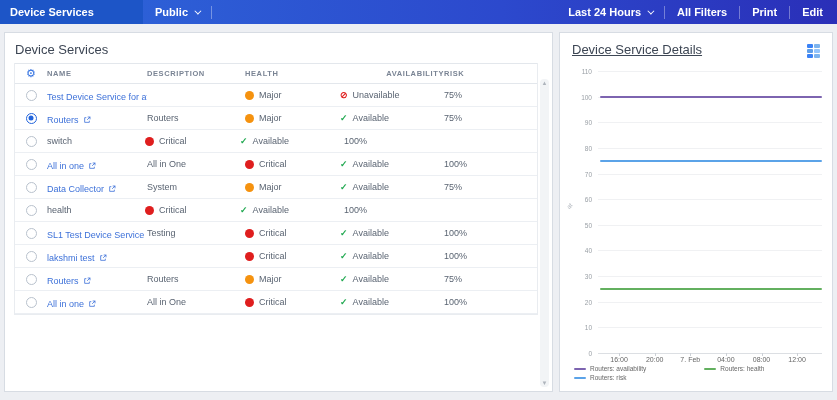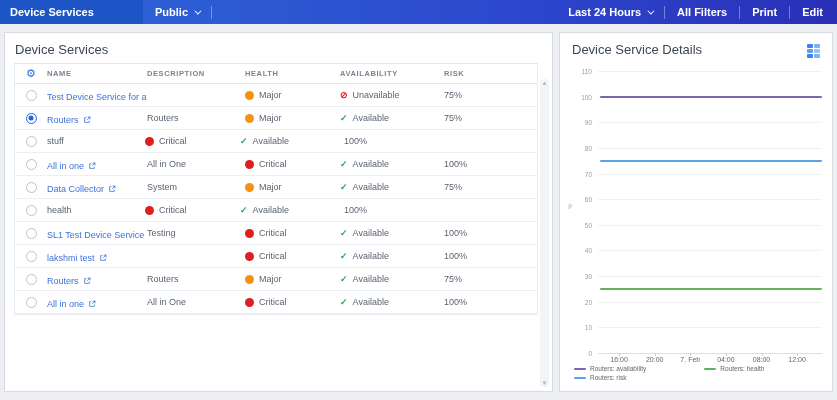--- a/index.html
+++ b/index.html
@@ -29,21 +29,21 @@
   .table-wrap { margin:0 14px 0 9px; border:1px solid #e9ecf0; border-top:none; }
   .t-header { display:flex; align-items:center; height:21px; border-top:1px solid #e3e7ec;
     border-bottom:1px solid #e3e7ec; background:#fff; }
   .t-header .hcell { font-size:7.5px; letter-spacing:.6px; color:#7a8494; font-weight:700; }
   .t-row { display:flex; align-items:center; height:23px; border-bottom:1px solid #eceff3;
     background:#fff; cursor:pointer; }
   .col-radio { width:32px; display:flex; justify-content:center; align-items:center; flex-shrink:0; }
   .col-name  { width:100px; flex-shrink:0; overflow:hidden; white-space:nowrap; }
   .col-desc  { width:98px;  flex-shrink:0; overflow:hidden; white-space:nowrap; }
   .col-health{ width:95px;  flex-shrink:0; }
-  .col-avail { width:104px; flex-shrink:0; }
+  .col-avail { width:104px; flex-shrink:0;text-align:right; }
   .col-risk  { flex:1; }
   .gear { color:#2f6fe0; font-size:11px; line-height:1; cursor:pointer; }
   .radio { width:11px; height:11px; border-radius:50%; border:1px solid #b9c2cd; position:relative; background:#fff; }
   .radio.on { border:1.6px solid #2264dc; }
   .radio.on::after { content:""; position:absolute; left:50%; top:50%; width:5px; height:5px;
     border-radius:50%; background:#2264dc; transform:translate(-50%,-50%); }
   .name-link { color:#3d71d9; font-size:9px; text-decoration:none; }
   .ext { color:#3d71d9; margin-left:4px; vertical-align:-1px; }
   .cell-desc, .cell-risk { font-size:9px; color:#5a6472; }
   .health { display:flex; align-items:center; gap:5px; font-size:9px; color:#5a6472; }
@@ -157,21 +157,21 @@
       <span class="avail-icon">✓</span>
       <span class="avail-label">Available</span>
     </div>
     <div class="col-risk cell-risk">75%</div>
   </div>
 
   <div class="t-row">
     <div class="col-radio">
             <span class="radio"></span>
           </div>
-    <div class="col-desc cell-desc">stuff</div>
+    <div class="col-desc cell-desc">switch</div>
     <div class="col-health health">
       <span class="dot critical"></span>
       <span class="health-label">Critical</span>
     </div>
     <div class="col-avail avail ok">
       <span class="avail-icon">✓</span>
       <span class="avail-label">Available</span>
     </div>
     <div class="col-risk cell-risk">100%</div>
   </div>
@@ -324,21 +324,21 @@
   </div>
 
   <div class="vscroll">
     <span class="vs-arrow">▲</span>
     <span class="vs-arrow">▼</span>
   </div>
 </div>
 
 <div class="panel panel-right">
   <div class="rp-head">
-    <div class="panel-title" style="padding:0;">Device Service Details</div>
+    <div class="panel-title" style="padding:0;text-decoration:underline;">Device Service Details</div>
     <div class="grid-icon" id="grid-icon">
         <span style="background: rgb(59, 130, 246);"></span>
         <span style="background: rgb(125, 180, 238);"></span>
         <span style="background: rgb(95, 158, 232);"></span>
         <span style="background: rgb(147, 197, 253);"></span>
         <span style="background: rgb(59, 130, 246);"></span>
         <span style="background: rgb(125, 180, 238);"></span>
       </div>
   </div>
   <div class="yaxis-label">at</div>

